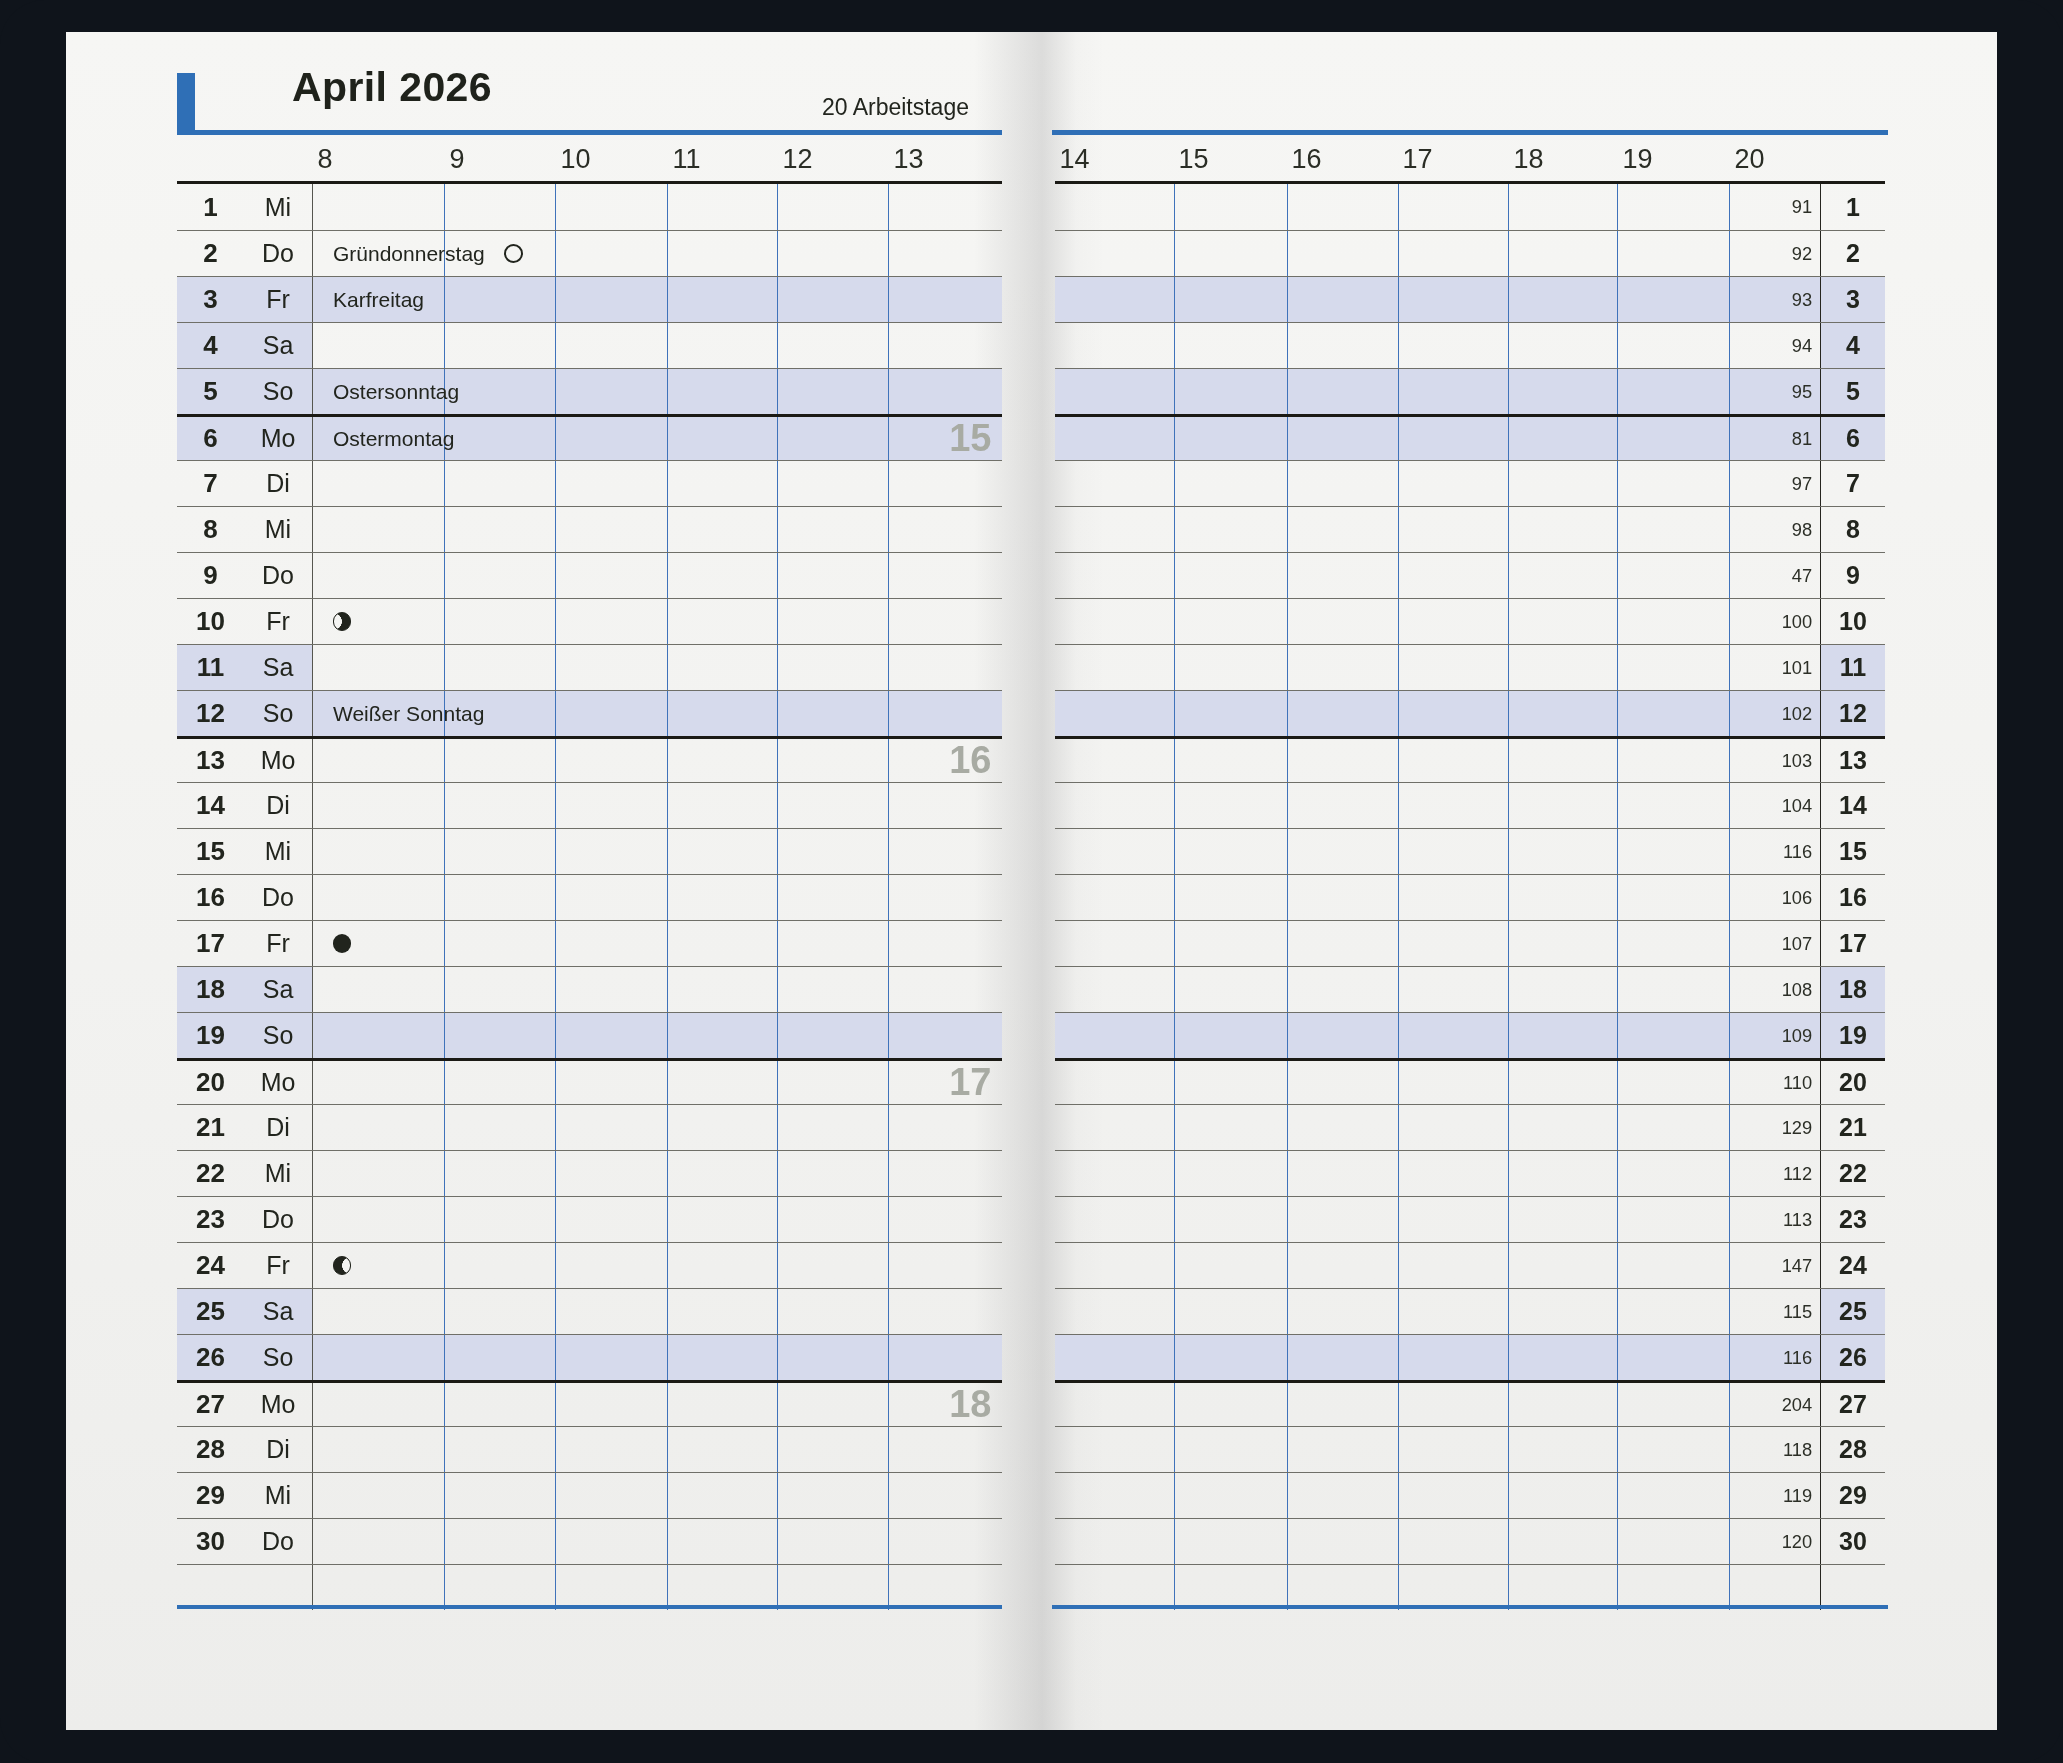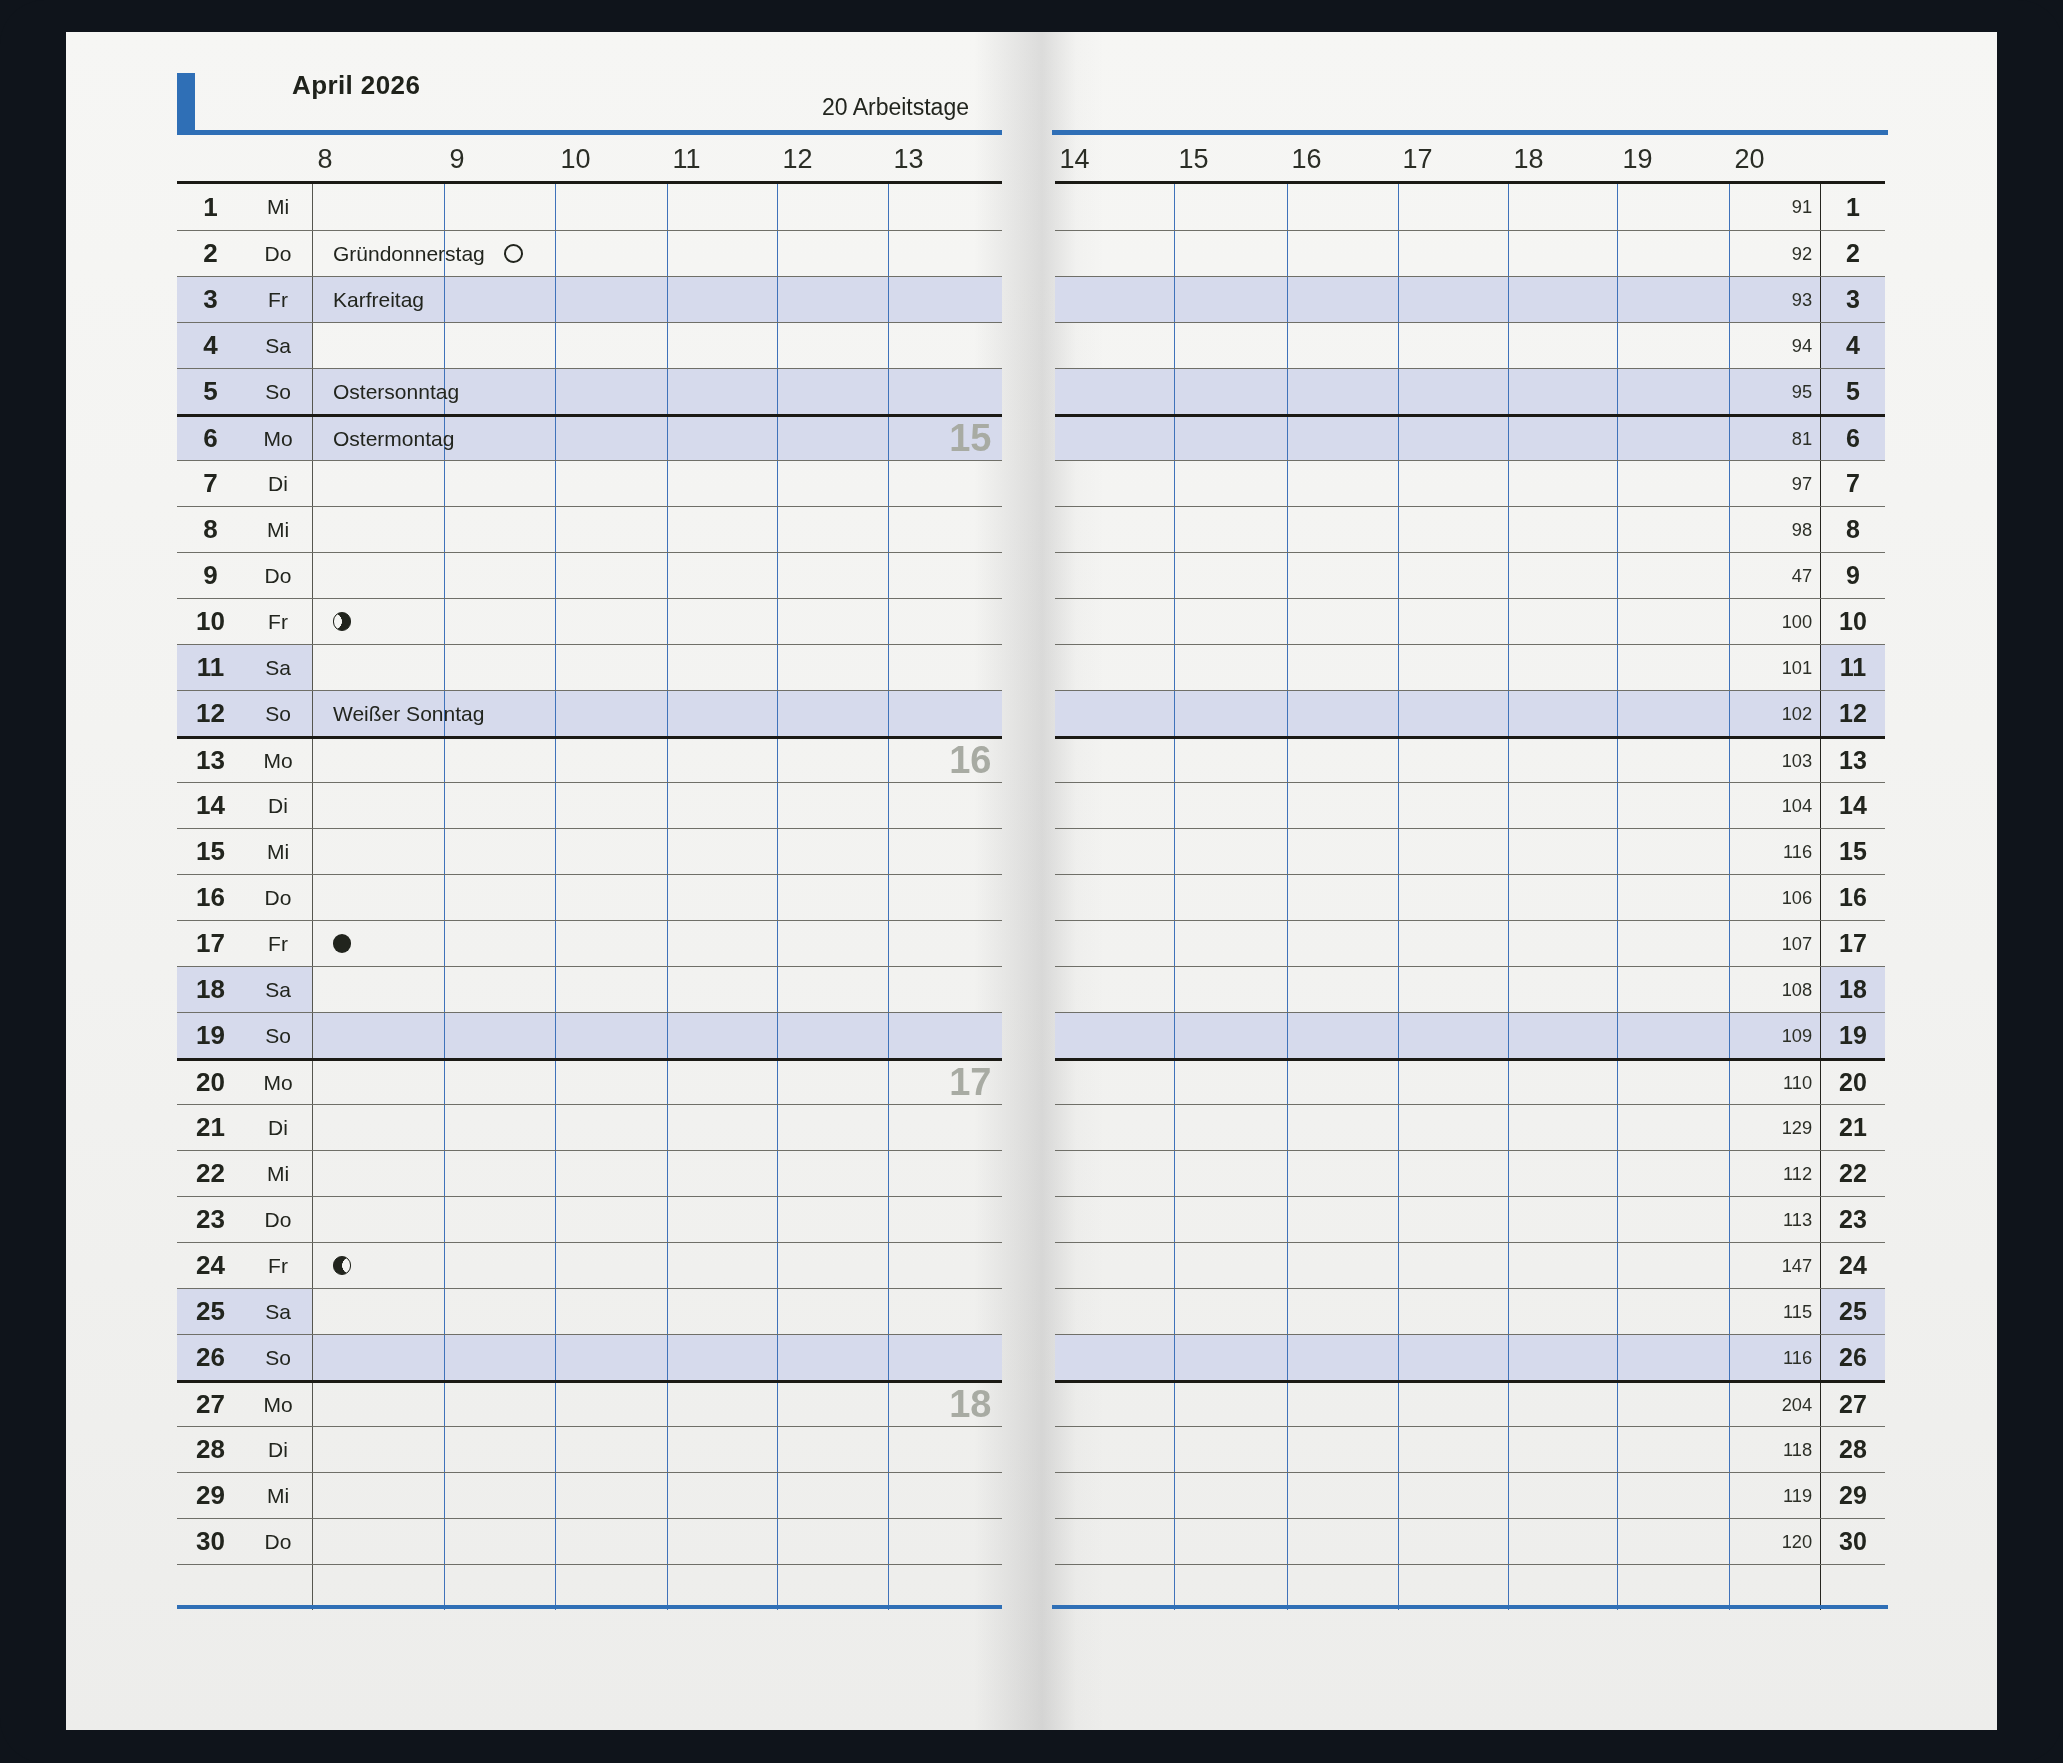--- a/index.html
+++ b/index.html
@@ -14,21 +14,21 @@
     position:absolute; left:66px; top:32px; width:1931px; height:1698px;
     background:linear-gradient(180deg,#f6f6f4 0%,#f2f2f0 55%,#ededeb 100%);
   }
   .gutter {
     position:absolute; left:974px; top:32px; width:131px; height:1698px;
     background:linear-gradient(90deg,rgba(60,60,66,0) 0%,rgba(60,60,66,0.14) 52%,rgba(60,60,66,0.02) 78%,rgba(60,60,66,0) 100%);
     pointer-events:none;
   }
   
   .title-bar { position:absolute; left:177px; top:73px; width:18.3px; height:62px; }
-  .month-title { position:absolute; left:292px; top:70px; font-size:26px; font-weight:700; letter-spacing:0.4px; color:#1f221b; }
+  .month-title { position:absolute; left:292px; top:64px; font-size:41px; font-weight:700; letter-spacing:0.4px; color:#1f221b; }
   .workdays { position:absolute; left:751px; top:94px; width:218px; text-align:right; font-size:23px; color:#22251e; }
   .rule { position:absolute; height:5.2px; }
   .rule.top-left { left:177px; top:130px; width:825px; }
   .rule.top-right { left:1052px; top:130px; width:836px; }
   .rule.bottom-left { left:177px; top:1605px; width:825px; height:4.4px; }
   .rule.bottom-right { left:1052px; top:1605px; width:836px; height:4.4px; }
   
   .hourstrip { position:absolute; top:131px; height:50px; display:flex; align-items:flex-end; }
   .hourstrip.left { left:313px; width:690px; }
   .hourstrip.right { left:1055px; width:830px; }
@@ -36,21 +36,21 @@
   
   .table { position:absolute; top:181px; border-top:3.5px solid #1b1a15; }
   .table.left { left:177px; width:825px; }
   .table.right { left:1055px; width:830px; }
   .lrow,.rrow { position:relative; display:flex; height:46px; border-top:1.7px solid #6f6f68; }
   .row-first { border-top:none; }
   .row-week { border-top:3.5px solid #1b1a15; }
   .c { height:100%; display:flex; align-items:center; justify-content:center; }
   
   .l-num  { width:67px; font-size:26px; font-weight:700; }
-  .l-abbr { width:68px; font-size:21px; }
+  .l-abbr { width:68px; font-size:25px; }
   .l-h0 { width:132px; border-left:1.7px solid #56564f; }
   .l-h1 { width:111px; border-left:1.7px solid #3f72ba; }
   .l-h2 { width:112px; border-left:1.7px solid #3f72ba; }
   .l-h3 { width:110px; border-left:1.7px solid #3f72ba; }
   .l-h4 { width:111px; border-left:1.7px solid #3f72ba; }
   .l-h5 { width:114px; border-left:1.7px solid #3f72ba; }
   
   .r-h0 { width:119px; }
   .r-h1 { width:113px; border-left:1.7px solid #3f72ba; }
   .r-h2 { width:111px; border-left:1.7px solid #3f72ba; }

